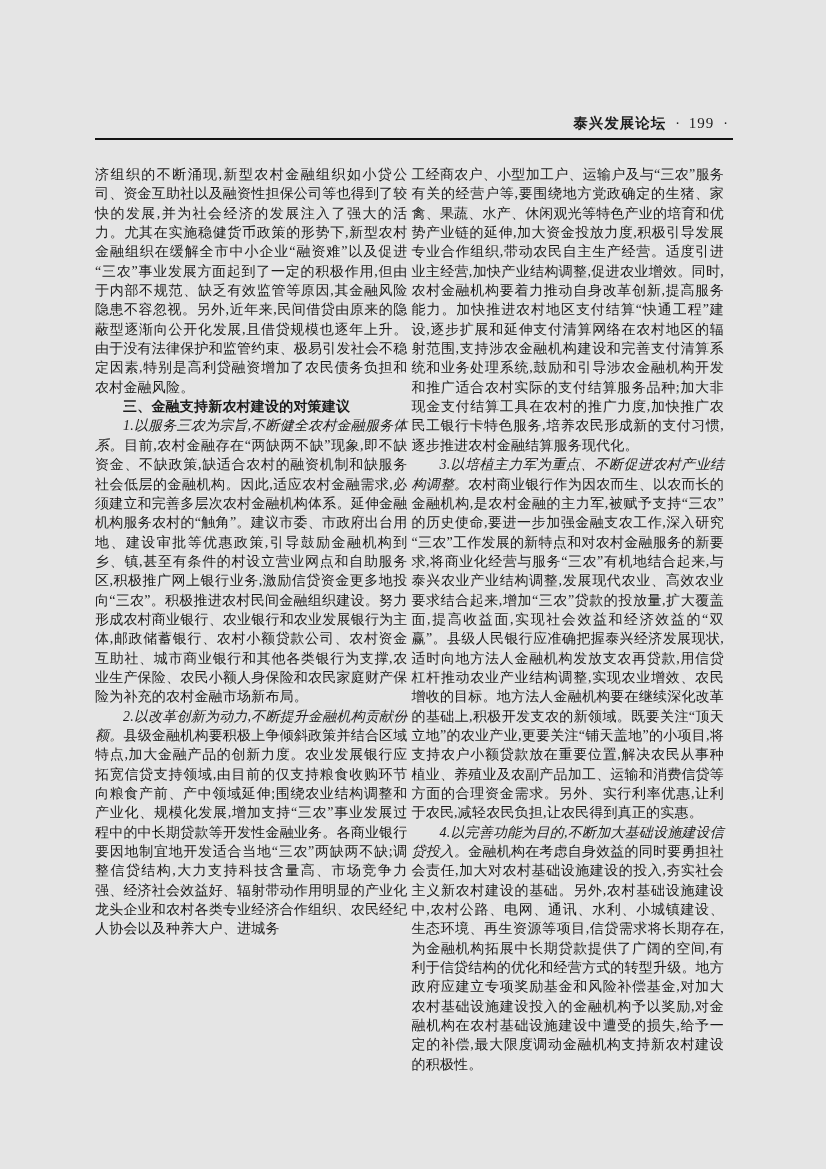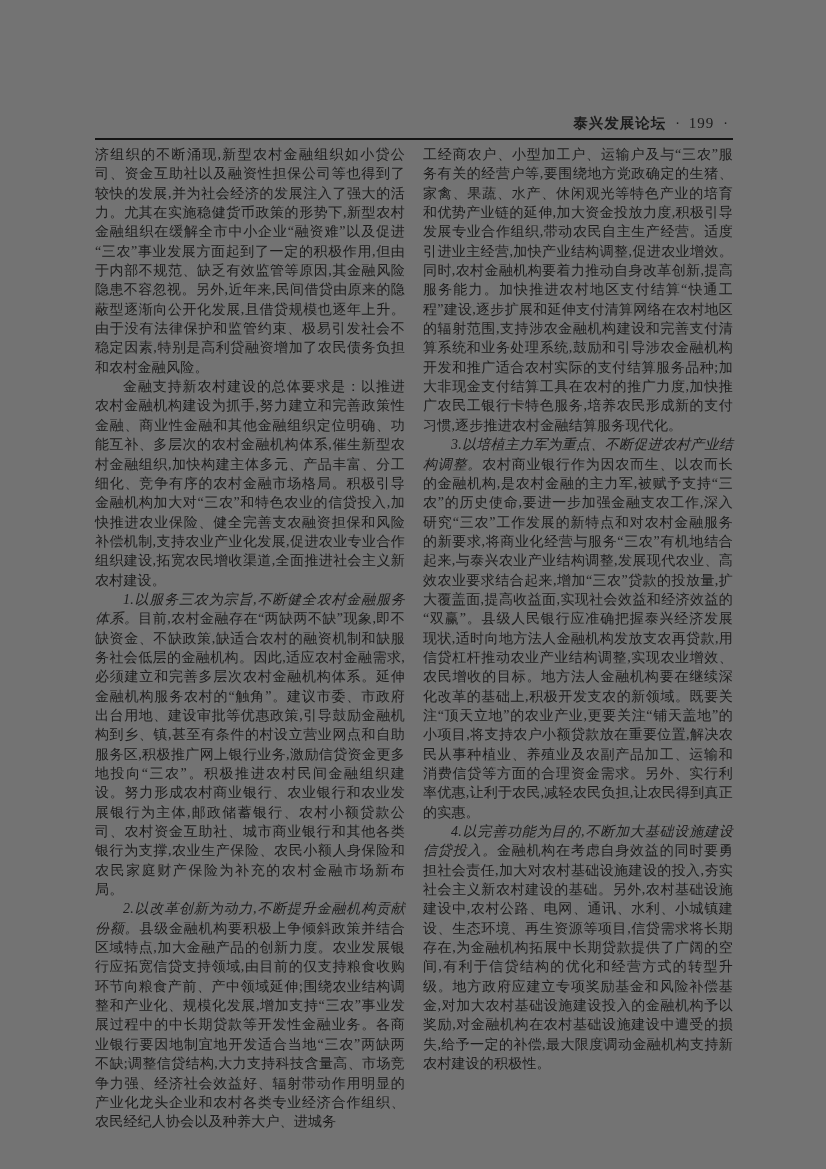--- a/index.html
+++ b/index.html
@@ -4,21 +4,21 @@
 <style>
   html, body {
     margin: 0;
     padding: 0;
     background: #fbfbf9;
   }
   .page {
     position: relative;
     width: 826px;
     height: 1169px;
-    background: #737373;
+    background: #e5e5e5;
     overflow: hidden;
     box-sizing: border-box;
     padding: 0 93px 0 95px;
     color: #1c1c1c;
     font-family: "Liberation Serif", "DejaVu Serif", serif;
   }
   .header {
     margin-top: 114px;
     text-align: right;
     line-height: 18px;
@@ -38,22 +38,22 @@
     font-family: "Liberation Serif", "DejaVu Serif", serif;
     font-size: 15px;
     letter-spacing: 1px;
   }
   .rule {
     margin-top: 5px;
     border-bottom: 2.6px solid #141414;
   }
   .columns {
     display: flex;
-    gap: 18px;
-    margin-top: 5px;
+    gap: 4px;
+    margin-top: 25px;
   }
   .col {
     width: 312.5px;
     font-size: 14px;
     line-height: 19.35px;
     text-align: justify;
     letter-spacing: 0.2px;
   }
   .col p {
     margin: 0;
@@ -79,21 +79,21 @@
     <span class="dot">·</span>
     <span class="pagenum">199</span>
     <span class="dot">·</span>
   </div>
 
   <div class="rule"></div>
 
   <div class="columns">
     <div class="col">
         <p class="cont">济组织的不断涌现,新型农村金融组织如小贷公司、资金互助社以及融资性担保公司等也得到了较快的发展,并为社会经济的发展注入了强大的活力。尤其在实施稳健货币政策的形势下,新型农村金融组织在缓解全市中小企业“融资难”以及促进“三农”事业发展方面起到了一定的积极作用,但由于内部不规范、缺乏有效监管等原因,其金融风险隐患不容忽视。另外,近年来,民间借贷由原来的隐蔽型逐渐向公开化发展,且借贷规模也逐年上升。由于没有法律保护和监管约束、极易引发社会不稳定因素,特别是高利贷融资增加了农民债务负担和农村金融风险。</p>
-        <p class="indent">金融支持新农村建设的总体要求是：以推进农村金融机构建设为抓手,努力建立和完善政策性金融、商业性金融和其他金融组织定位明确、功能互补、多层次的农村金融机构体系,催生新型农村金融组织,加快构建主体多元、产品丰富、分工细化、竞争有序的农村金融市场格局。积极引导金融机构加大对“三农”和特色农业的信贷投入,加快推进农业保险、健全完善支农融资担保和风险补偿机制,支持农业产业化发展,促进农业专业合作组织建设,拓宽农民增收渠道,全面推进社会主义新农村建设。</p>
+        <p class="heading indent">三、金融支持新农村建设的对策建议</p>
         <p class="indent"><span class="kai">1.以服务三农为宗旨,不断健全农村金融服务体系。</span><span>目前,农村金融存在“两缺两不缺”现象,即不缺资金、不缺政策,缺适合农村的融资机制和缺服务社会低层的金融机构。因此,适应农村金融需求,必须建立和完善多层次农村金融机构体系。延伸金融机构服务农村的“触角”。建议市委、市政府出台用地、建设审批等优惠政策,引导鼓励金融机构到乡、镇,甚至有条件的村设立营业网点和自助服务区,积极推广网上银行业务,激励信贷资金更多地投向“三农”。积极推进农村民间金融组织建设。努力形成农村商业银行、农业银行和农业发展银行为主体,邮政储蓄银行、农村小额贷款公司、农村资金互助社、城市商业银行和其他各类银行为支撑,农业生产保险、农民小额人身保险和农民家庭财产保险为补充的农村金融市场新布局。</span></p>
         <p class="indent"><span class="kai">2.以改革创新为动力,不断提升金融机构贡献份额。</span><span>县级金融机构要积极上争倾斜政策并结合区域特点,加大金融产品的创新力度。农业发展银行应拓宽信贷支持领域,由目前的仅支持粮食收购环节向粮食产前、产中领域延伸;围绕农业结构调整和产业化、规模化发展,增加支持“三农”事业发展过程中的中长期贷款等开发性金融业务。各商业银行要因地制宜地开发适合当地“三农”两缺两不缺;调整信贷结构,大力支持科技含量高、市场竞争力强、经济社会效益好、辐射带动作用明显的产业化龙头企业和农村各类专业经济合作组织、农民经纪人协会以及种养大户、进城务</span></p>
       </div>
     <div class="col">
         <p class="cont">工经商农户、小型加工户、运输户及与“三农”服务有关的经营户等,要围绕地方党政确定的生猪、家禽、果蔬、水产、休闲观光等特色产业的培育和优势产业链的延伸,加大资金投放力度,积极引导发展专业合作组织,带动农民自主生产经营。适度引进业主经营,加快产业结构调整,促进农业增效。同时,农村金融机构要着力推动自身改革创新,提高服务能力。加快推进农村地区支付结算“快通工程”建设,逐步扩展和延伸支付清算网络在农村地区的辐射范围,支持涉农金融机构建设和完善支付清算系统和业务处理系统,鼓励和引导涉农金融机构开发和推广适合农村实际的支付结算服务品种;加大非现金支付结算工具在农村的推广力度,加快推广农民工银行卡特色服务,培养农民形成新的支付习惯,逐步推进农村金融结算服务现代化。</p>
         <p class="indent"><span class="kai">3.以培植主力军为重点、不断促进农村产业结构调整。</span><span>农村商业银行作为因农而生、以农而长的金融机构,是农村金融的主力军,被赋予支持“三农”的历史使命,要进一步加强金融支农工作,深入研究“三农”工作发展的新特点和对农村金融服务的新要求,将商业化经营与服务“三农”有机地结合起来,与泰兴农业产业结构调整,发展现代农业、高效农业要求结合起来,增加“三农”贷款的投放量,扩大覆盖面,提高收益面,实现社会效益和经济效益的“双赢”。县级人民银行应准确把握泰兴经济发展现状,适时向地方法人金融机构发放支农再贷款,用信贷杠杆推动农业产业结构调整,实现农业增效、农民增收的目标。地方法人金融机构要在继续深化改革的基础上,积极开发支农的新领域。既要关注“顶天立地”的农业产业,更要关注“铺天盖地”的小项目,将支持农户小额贷款放在重要位置,解决农民从事种植业、养殖业及农副产品加工、运输和消费信贷等方面的合理资金需求。另外、实行利率优惠,让利于农民,减轻农民负担,让农民得到真正的实惠。</span></p>
         <p class="indent"><span class="kai">4.以完善功能为目的,不断加大基础设施建设信贷投入。</span><span>金融机构在考虑自身效益的同时要勇担社会责任,加大对农村基础设施建设的投入,夯实社会主义新农村建设的基础。另外,农村基础设施建设中,农村公路、电网、通讯、水利、小城镇建设、生态环境、再生资源等项目,信贷需求将长期存在,为金融机构拓展中长期贷款提供了广阔的空间,有利于信贷结构的优化和经营方式的转型升级。地方政府应建立专项奖励基金和风险补偿基金,对加大农村基础设施建设投入的金融机构予以奖励,对金融机构在农村基础设施建设中遭受的损失,给予一定的补偿,最大限度调动金融机构支持新农村建设的积极性。</span></p>
       </div>
   </div>
 

